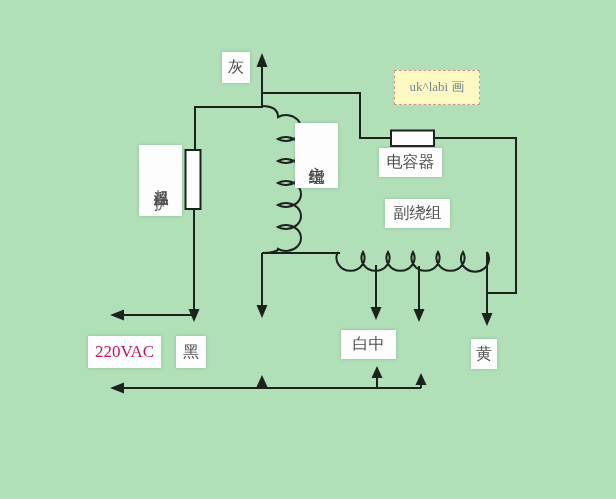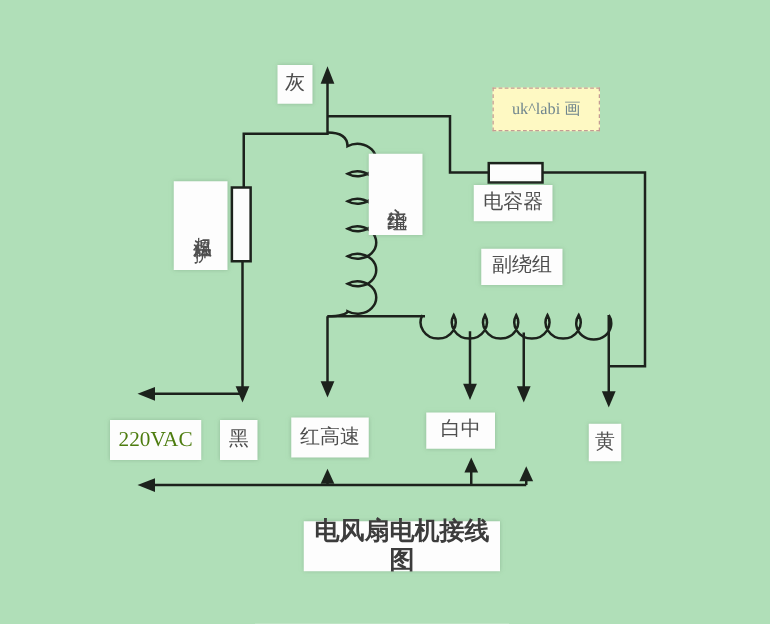--- a/index.html
+++ b/index.html
@@ -25,21 +25,21 @@
     writing-mode:vertical-rl;
     text-orientation:upright;
     letter-spacing:2px;
     font-size:15px;
   }
   .lbl-gray{left:222px;top:52px;width:28px;height:31px;}
   .lbl-overtemp{left:139px;top:145px;width:43px;height:71px;}
   .lbl-mainwinding{left:295px;top:123px;width:43px;height:65px;font-size:16px;}
   .lbl-capacitor{left:379px;top:148px;width:63px;height:29px;}
   .lbl-auxwinding{left:385px;top:199px;width:65px;height:29px;}
-  .lbl-supply{left:88px;top:336px;width:73px;height:32px;font-size:17px;color:#4d7c0f;}
+  .lbl-supply{left:88px;top:336px;width:73px;height:32px;font-size:17px;color:#be185d;}
   .lbl-black{left:176px;top:336px;width:30px;height:32px;}
   .lbl-redhigh{left:233px;top:334px;width:62px;height:32px;}
   .lbl-whitemid{left:341px;top:330px;width:55px;height:29px;}
   .lbl-bluelow{left:397px;top:329px;width:54px;height:33px;}
   .lbl-yellow{left:471px;top:339px;width:26px;height:30px;}
   .lbl-title{
     left:243px;top:417px;width:157px;height:40px;
     font-family:"Liberation Sans","DejaVu Sans",sans-serif;
     font-weight:bold;font-size:20px;color:#3c3c3c;
   }
@@ -119,22 +119,20 @@
   <div class="lbl vert lbl-mainwinding">主绕组</div>
 
   <div class="lbl lbl-auxwinding">副绕组</div>
 
   <div class="lbl lbl-capacitor">电容器</div>
 
   <div class="lbl lbl-supply">220VAC</div>
 
   <div class="lbl lbl-black">黑</div>
 
-  <div class="lbl lbl-redhigh">红高速</div>
 
   <div class="lbl lbl-whitemid">白中</div>
 
 
   <div class="lbl lbl-yellow">黄</div>
 
-  <div class="lbl lbl-title">电风扇电机接线图</div>
 
 </div>
 
 </body></html>

